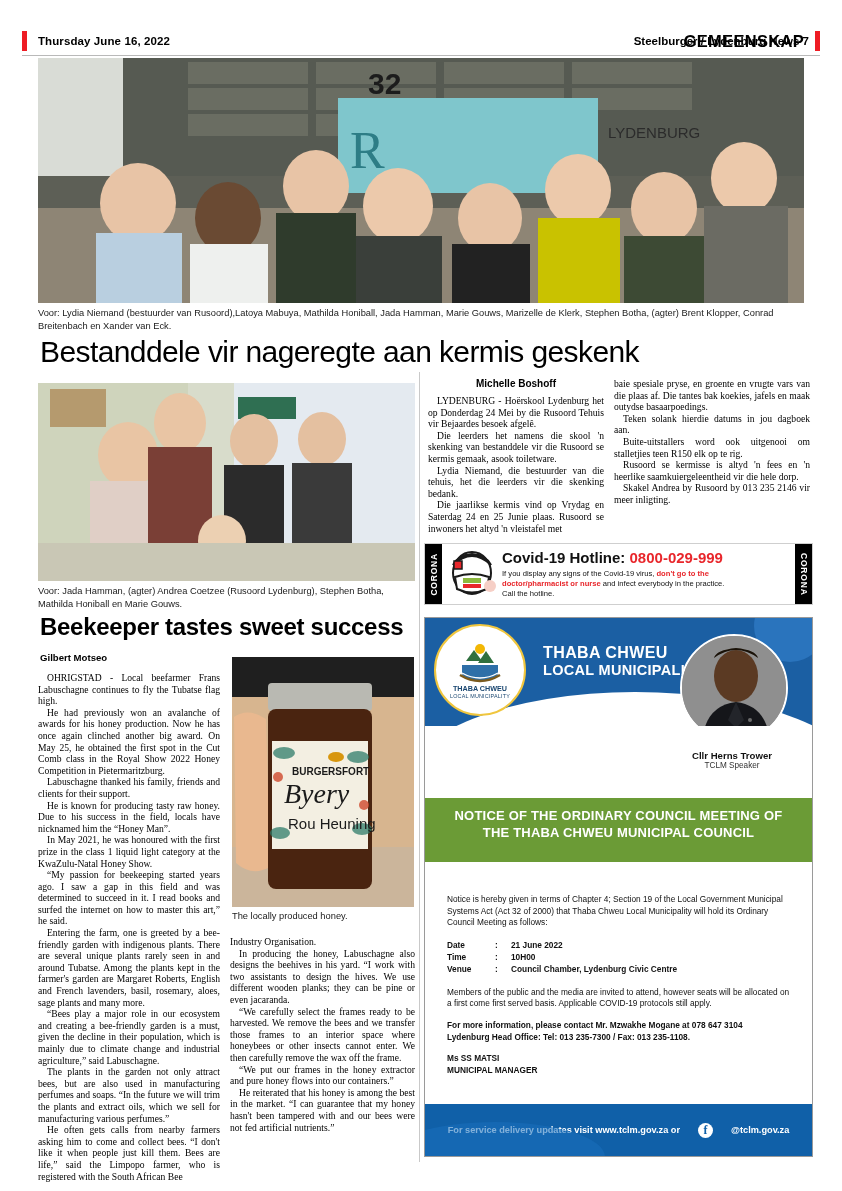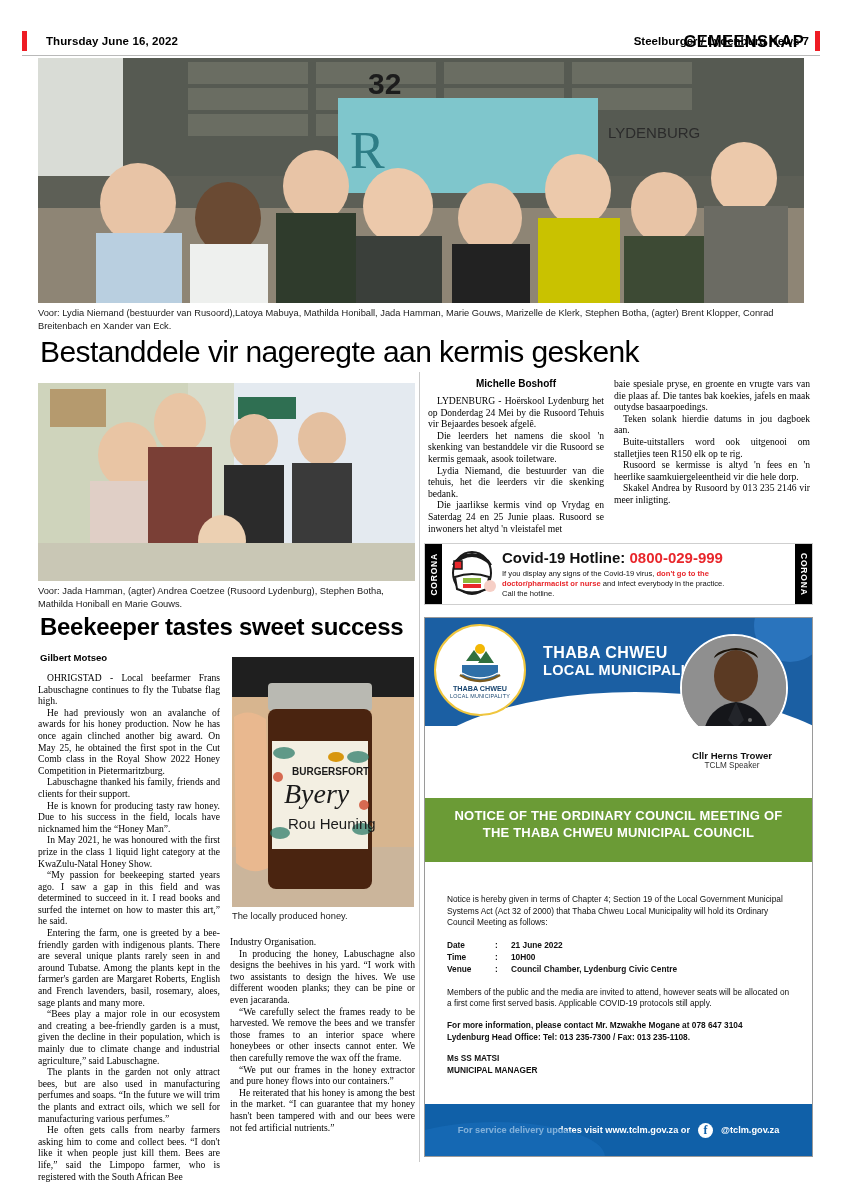--- a/index.html
+++ b/index.html
@@ -15,21 +15,21 @@
   
   .masthead {
     position: absolute; left: 22px; top: 30px; width: 798px; height: 22px;
     display: flex; align-items: center; justify-content: space-between;
   }
   .mast-rule-left, .mast-rule-right {
     width: 5px; height: 20px; background: #ee1c24; flex: 0 0 auto;
   }
   .mast-date {
     font-size: 11.5px; font-weight: bold; color: #000;
-    padding-left: 19px; letter-spacing: .1px; white-space: nowrap;
+    padding-left: 11px; letter-spacing: .1px; white-space: nowrap;
   }
   .mast-center {
     font-size: 16.5px; font-weight: bold; letter-spacing: .3px;
     position: absolute; left: 0; right: 16px; text-align: right;
   }
   .mast-right {
     font-size: 11.5px; font-weight: bold; padding-right: 6px; white-space: nowrap;
   }
   .mast-underline {
     position: absolute; left: 22px; top: 55px; width: 798px;
@@ -166,21 +166,21 @@
   .adv-meta .k { width: 48px; }
   .adv-meta .c { width: 16px; }
   .adv-bold { font-weight: bold; }
   .adv-footer {
     position: absolute; left: 0; bottom: 0; width: 100%; height: 52px;
     background: #1060a8; display: flex; align-items: center; justify-content: center;
     overflow: hidden;
   }
   .adv-footer-text {
     color: #fff; font-size: 9.2px; font-weight: bold;
-    display: flex; align-items: center; gap: 8px;
+    display: flex; align-items: center; gap: 18px;
   }
   .fb-badge {
     width: 15px; height: 15px; border-radius: 50%; background: #fff; color: #1060a8;
     font-size: 12px; font-weight: bold; font-family: "Liberation Serif", serif;
     display: flex; align-items: center; justify-content: center; line-height: 1;
   }
   .adv-foot-curve {
     position: absolute; left: -40px; bottom: -36px; width: 220px; height: 70px;
     border-radius: 50%; background: #1a6fbc; opacity: .55;
   }

